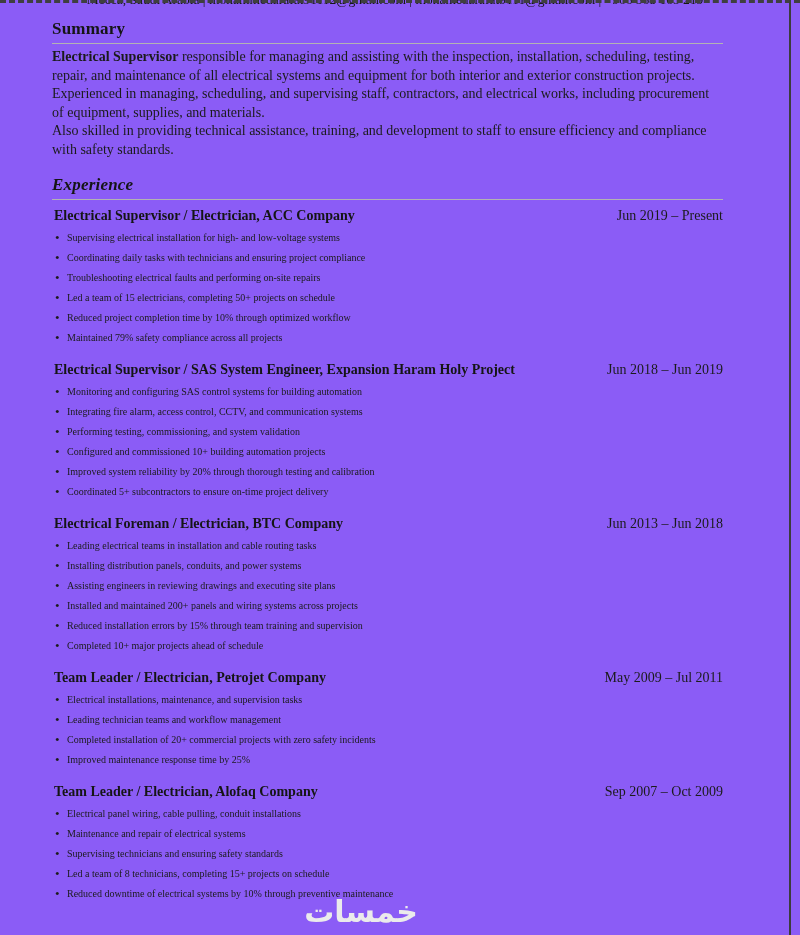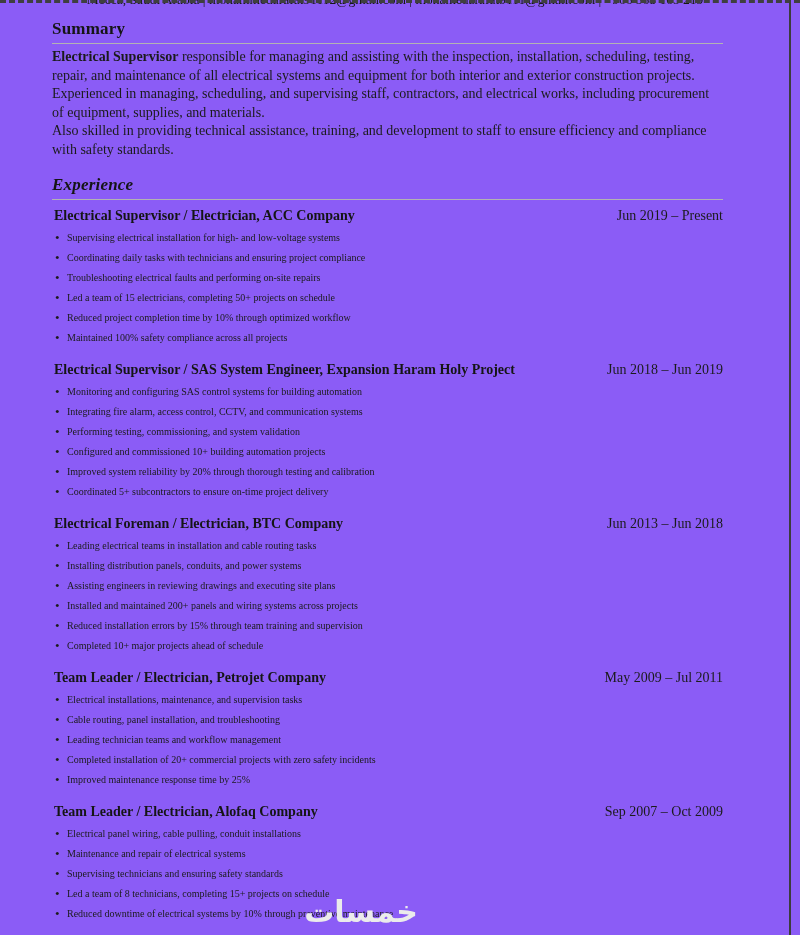--- a/index.html
+++ b/index.html
@@ -92,21 +92,21 @@
     <div class="job-header">
       <span class="job-title">Electrical Supervisor / Electrician, ACC Company</span>
       <span class="job-dates">Jun 2019 – Present</span>
     </div>
     <ul class="job-bullets">
             <li>Supervising electrical installation for high- and low-voltage systems</li>
             <li>Coordinating daily tasks with technicians and ensuring project compliance</li>
             <li>Troubleshooting electrical faults and performing on-site repairs</li>
             <li>Led a team of 15 electricians, completing 50+ projects on schedule</li>
             <li>Reduced project completion time by 10% through optimized workflow</li>
-            <li>Maintained 100% safety compliance across all projects</li>
+            <li>Maintained 79% safety compliance across all projects</li>
           </ul>
   </div>
 
   <div class="job">
     <div class="job-header">
       <span class="job-title">Electrical Supervisor / SAS System Engineer, Expansion Haram Holy Project</span>
       <span class="job-dates">Jun 2018 – Jun 2019</span>
     </div>
     <ul class="job-bullets">
             <li>Monitoring and configuring SAS control systems for building automation</li>
@@ -133,21 +133,20 @@
           </ul>
   </div>
 
   <div class="job">
     <div class="job-header">
       <span class="job-title">Team Leader / Electrician, Petrojet Company</span>
       <span class="job-dates">May 2009 – Jul 2011</span>
     </div>
     <ul class="job-bullets">
             <li>Electrical installations, maintenance, and supervision tasks</li>
-            <li>Cable routing, panel installation, and troubleshooting</li>
             <li>Leading technician teams and workflow management</li>
             <li>Completed installation of 20+ commercial projects with zero safety incidents</li>
             <li>Improved maintenance response time by 25%</li>
           </ul>
   </div>
 
   <div class="job">
     <div class="job-header">
       <span class="job-title">Team Leader / Electrician, Alofaq Company</span>
       <span class="job-dates">Sep 2007 – Oct 2009</span>

